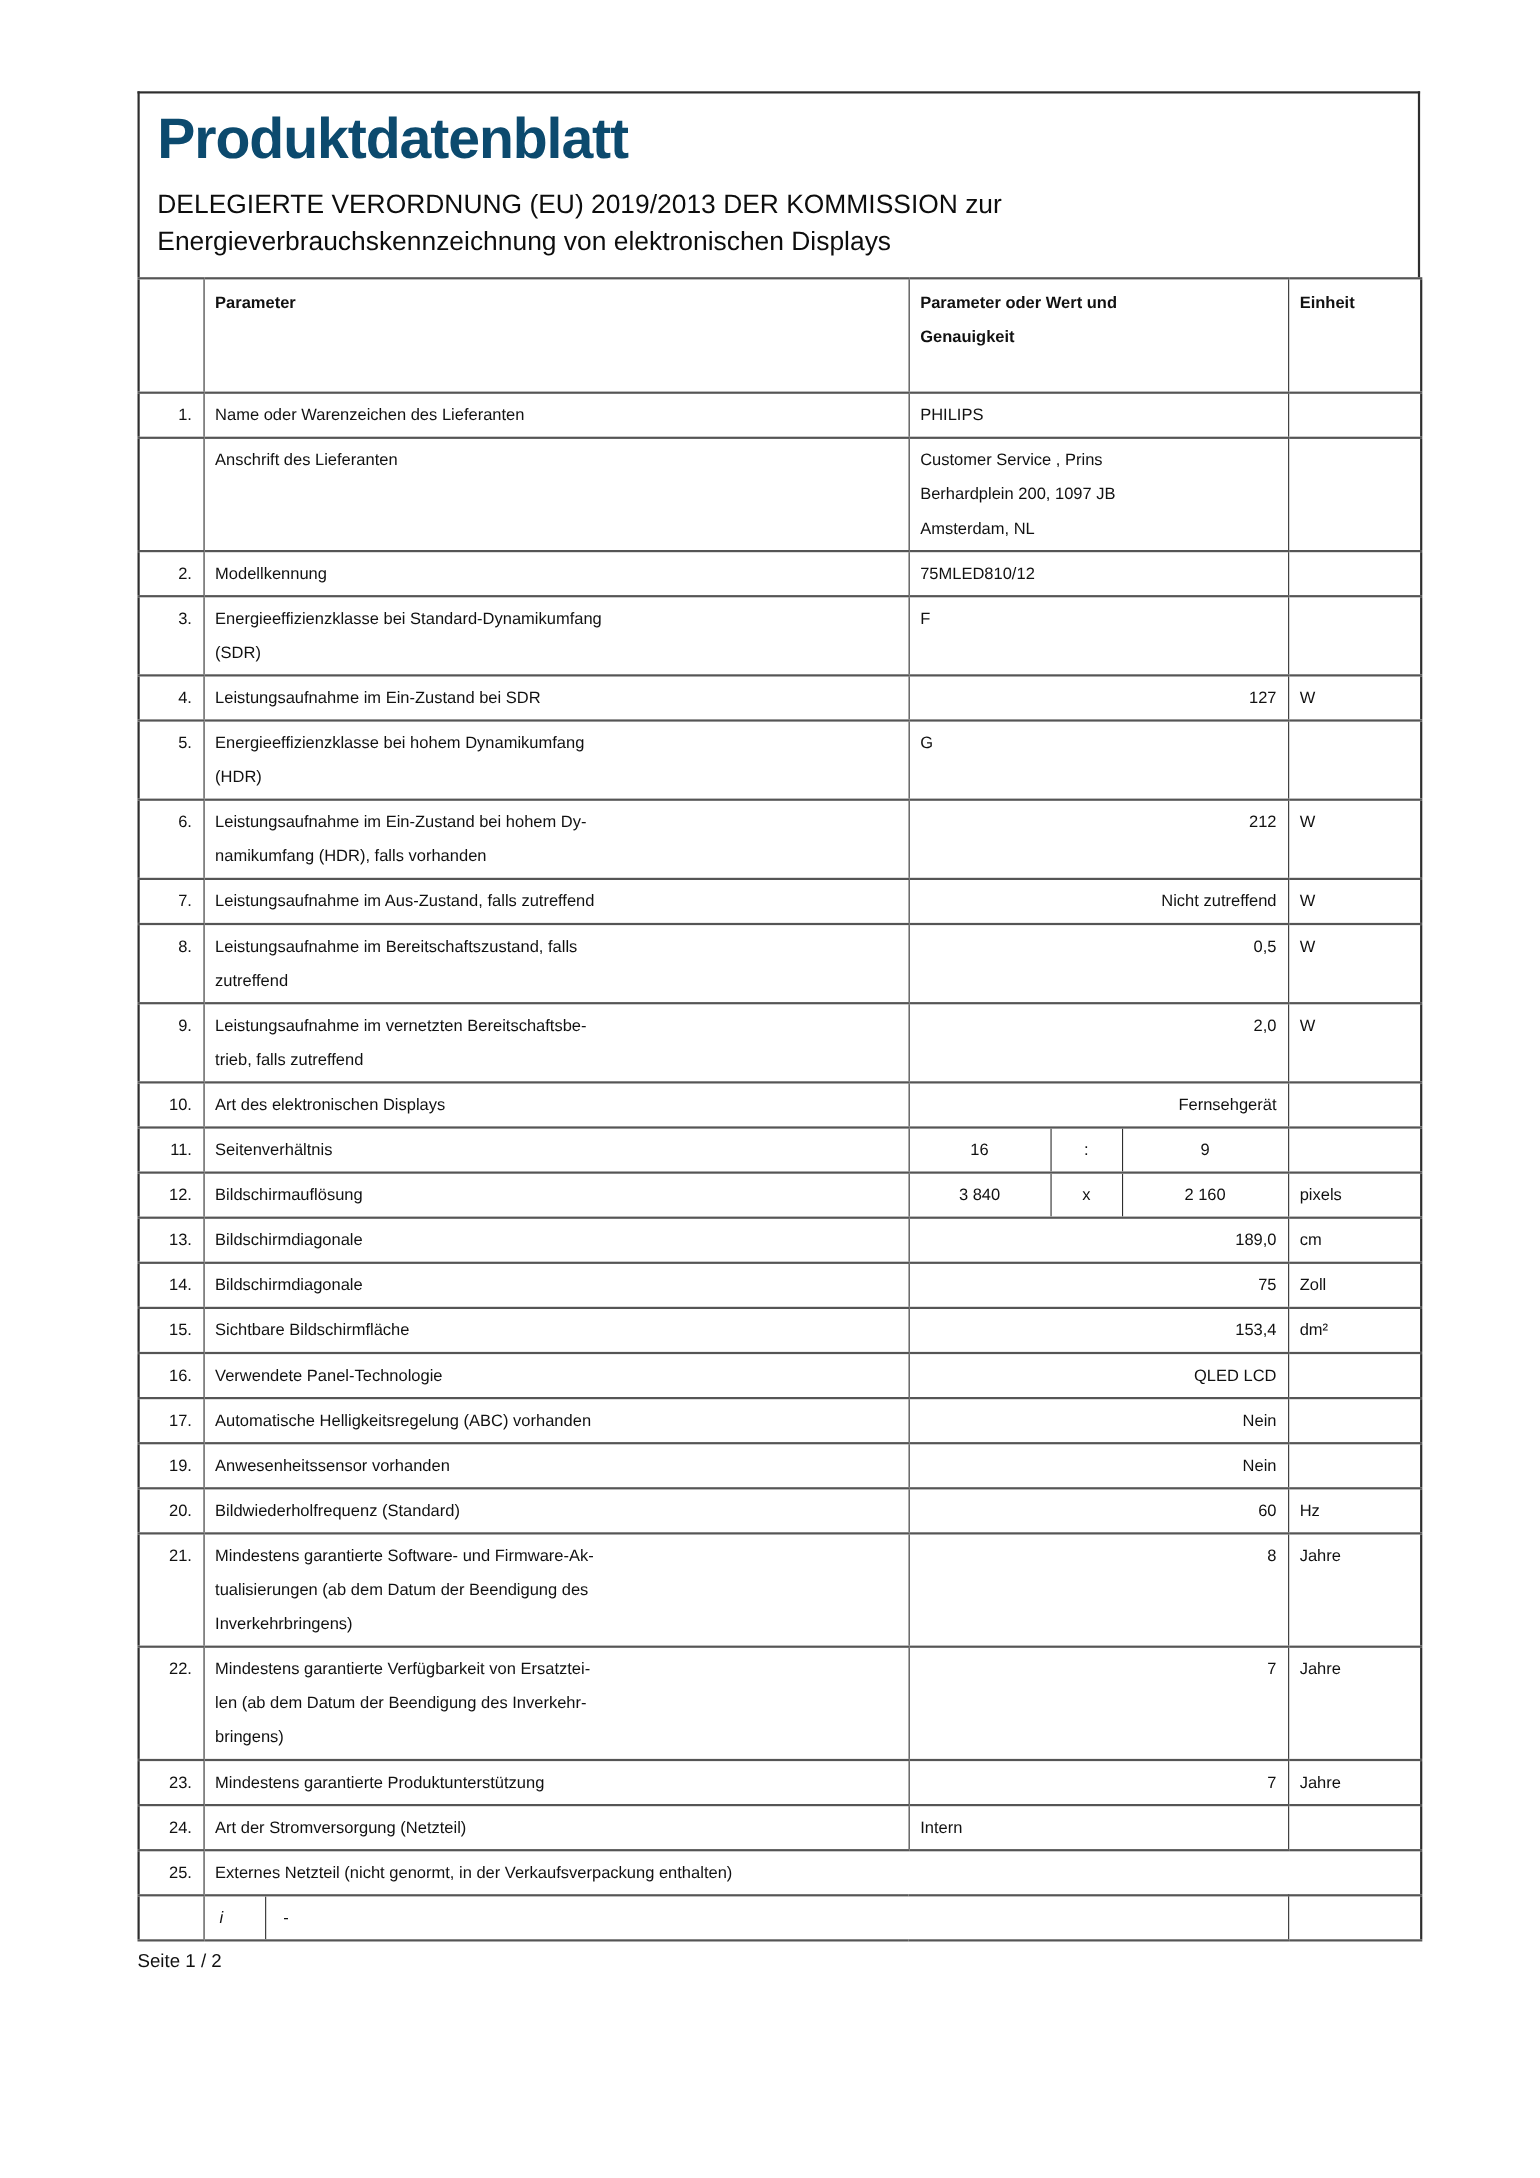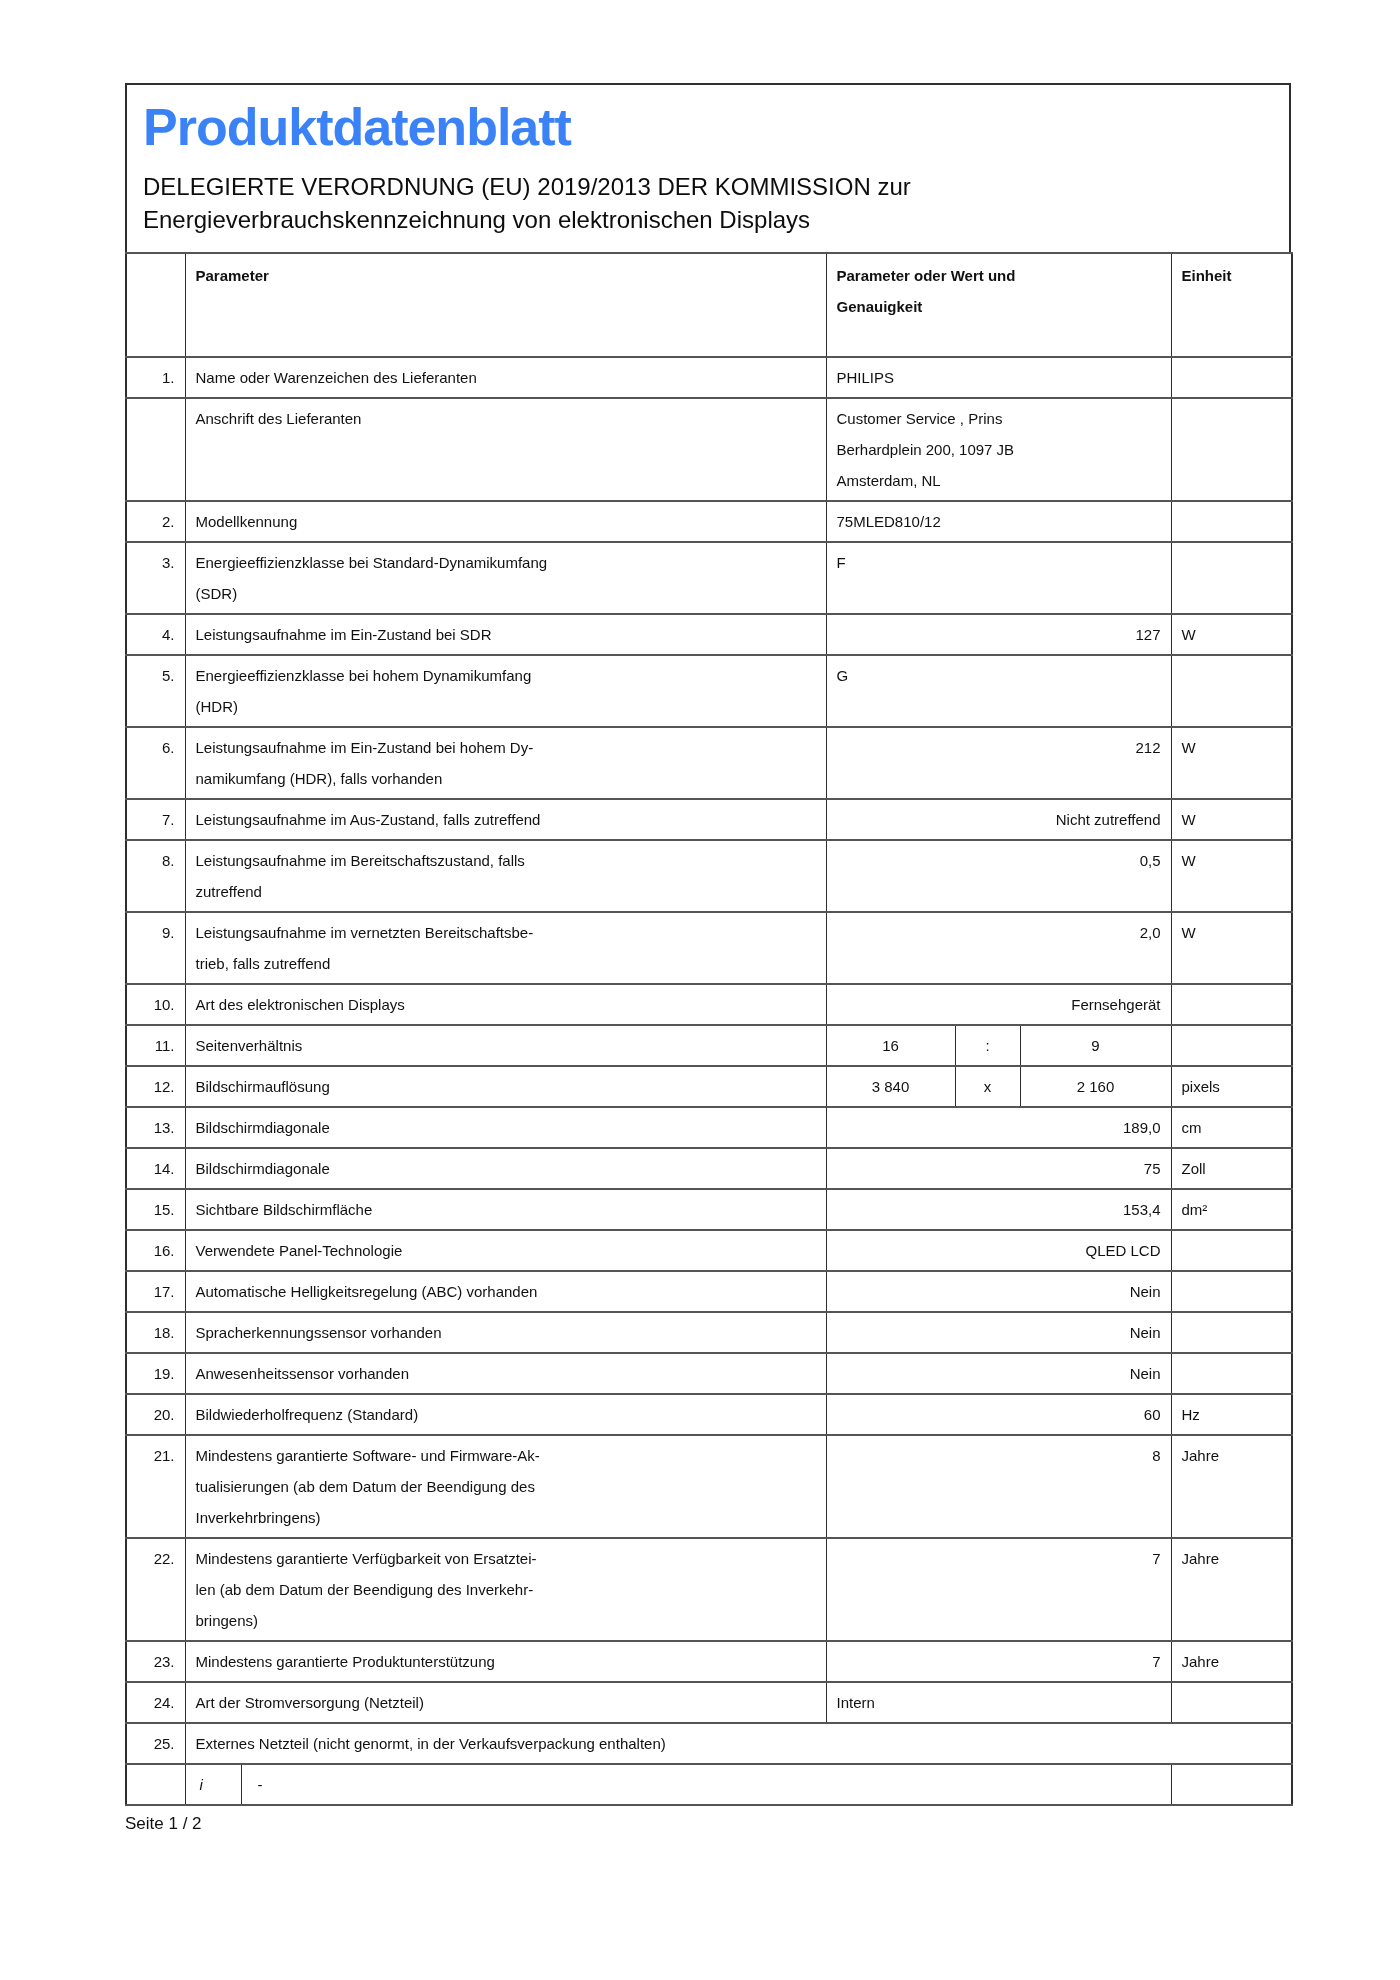--- a/index.html
+++ b/index.html
@@ -44,21 +44,21 @@
   .i-box{width:56px;padding:4px 0 4px 14px;border-right:1px solid #2e2e2e;font-style:italic;box-sizing:border-box;}
   .dash-box{flex:1;padding:4px 10px 4px 16px;}
   .footer{width:1166px;text-align:left;margin-top:8px;font-size:17px;color:#111;}
 </style>
 </head>
 <body>
 
 <div class="sheet">
 
   <div class="title-box">
-    <h1 style="color: #3b82f6;">Produktdatenblatt</h1>
+    <h1 style="color: #0c4a6e;">Produktdatenblatt</h1>
     <p class="sub">DELEGIERTE VERORDNUNG (EU) 2019/2013 DER KOMMISSION zur</p>
     <p class="sub">Energieverbrauchskennzeichnung von elektronischen Displays</p>
   </div>
 
   <table class="param-table">
     <colgroup>
       <col style="width:59px">
       <col style="width:641px">
       <col style="width:345px">
       <col style="width:121px">
@@ -194,26 +194,20 @@
           <td class="pre val-right">QLED LCD</td>
           <td class="c-unit"></td>
         </tr>
         <tr>
           <td class="c-num">17.</td>
           <td class="pre">Automatische Helligkeitsregelung (ABC) vorhanden</td>
           <td class="pre val-right">Nein</td>
           <td class="c-unit"></td>
         </tr>
         <tr>
-          <td class="c-num">18.</td>
-          <td class="pre">Spracherkennungssensor vorhanden</td>
-          <td class="pre val-right">Nein</td>
-          <td class="c-unit"></td>
-        </tr>
-        <tr>
           <td class="c-num">19.</td>
           <td class="pre">Anwesenheitssensor vorhanden</td>
           <td class="pre val-right">Nein</td>
           <td class="c-unit"></td>
         </tr>
         <tr>
           <td class="c-num">20.</td>
           <td class="pre">Bildwiederholfrequenz (Standard)</td>
           <td class="pre val-right">60</td>
           <td class="c-unit">Hz</td>

